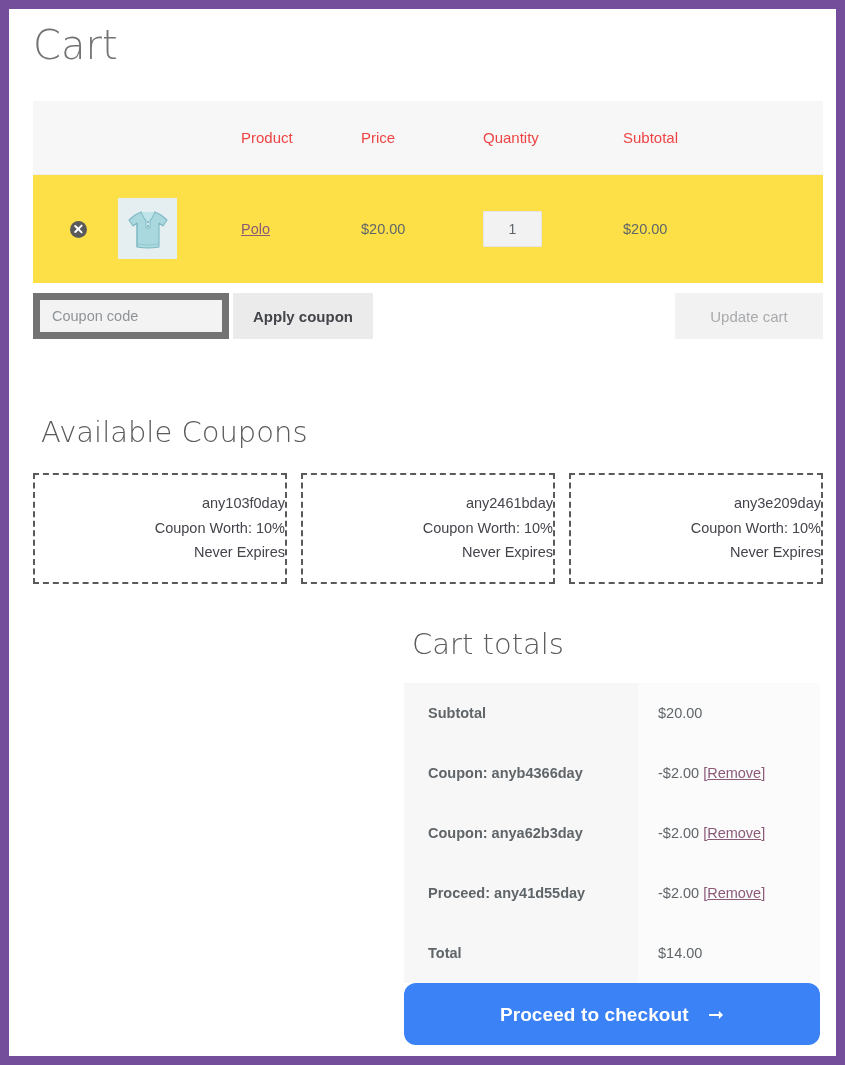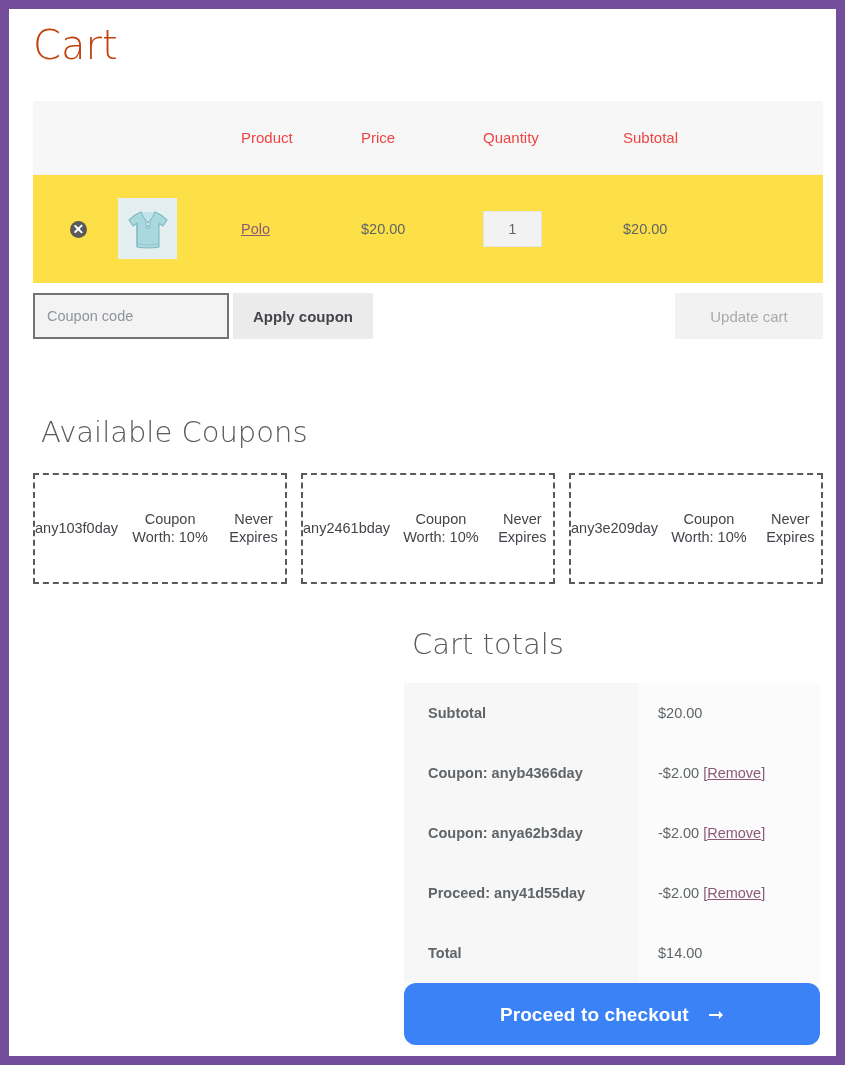--- a/index.html
+++ b/index.html
@@ -31,21 +31,21 @@
     width: 100%;
     height: 100%;
     background: #ffffff;
     padding: 0 24px;
   }
 
   
   .page-title {
     font-size: 40px;
     font-weight: 300;
-    color: #c2410c;
+    color: #737373;
     letter-spacing: 0px;
     margin: 0;
     padding-top: 12px;
     line-height: 1.2;
     font-family: "DejaVu Sans", "Liberation Sans", sans-serif;
     font-stretch: condensed;
   }
 
   
   .cart-table {
@@ -149,21 +149,21 @@
     position: relative;
     height: 46px;
     margin-top: 10px;
   }
   .coupon-input {
     position: absolute;
     left: 0; top: 0;
     width: 196px;
     height: 46px;
     background: #f3f3f3;
-    border: 2px solid #737373;
+    border: 7px solid #737373;
     font-size: 14.5px;
     color: #8a8f94;
     padding: 0 12px;
     font-family: "Liberation Sans", sans-serif;
     border-radius: 0;
   }
   .coupon-input::placeholder { color: #8f9499; opacity: 1; }
   .apply-coupon-btn {
     position: absolute;
     left: 200px; top: 0;
@@ -207,22 +207,22 @@
     display: flex;
     gap: 14px;
     margin-top: 24px;
     width: 790px;
   }
   .coupon-card {
     flex: 1 1 0;
     border: 2px dashed #5a5a5a;
     height: 111px;
     display: flex;
-    flex-direction: row;
-    align-items: center;
+    flex-direction: column;
+    align-items: flex-end;
     justify-content: center;
     gap: 7px;
     text-align: center;
     background: #ffffff;
   }
   .coupon-card div {
     font-size: 14.5px;
     color: #43454b;
     line-height: 1.2;
   }

